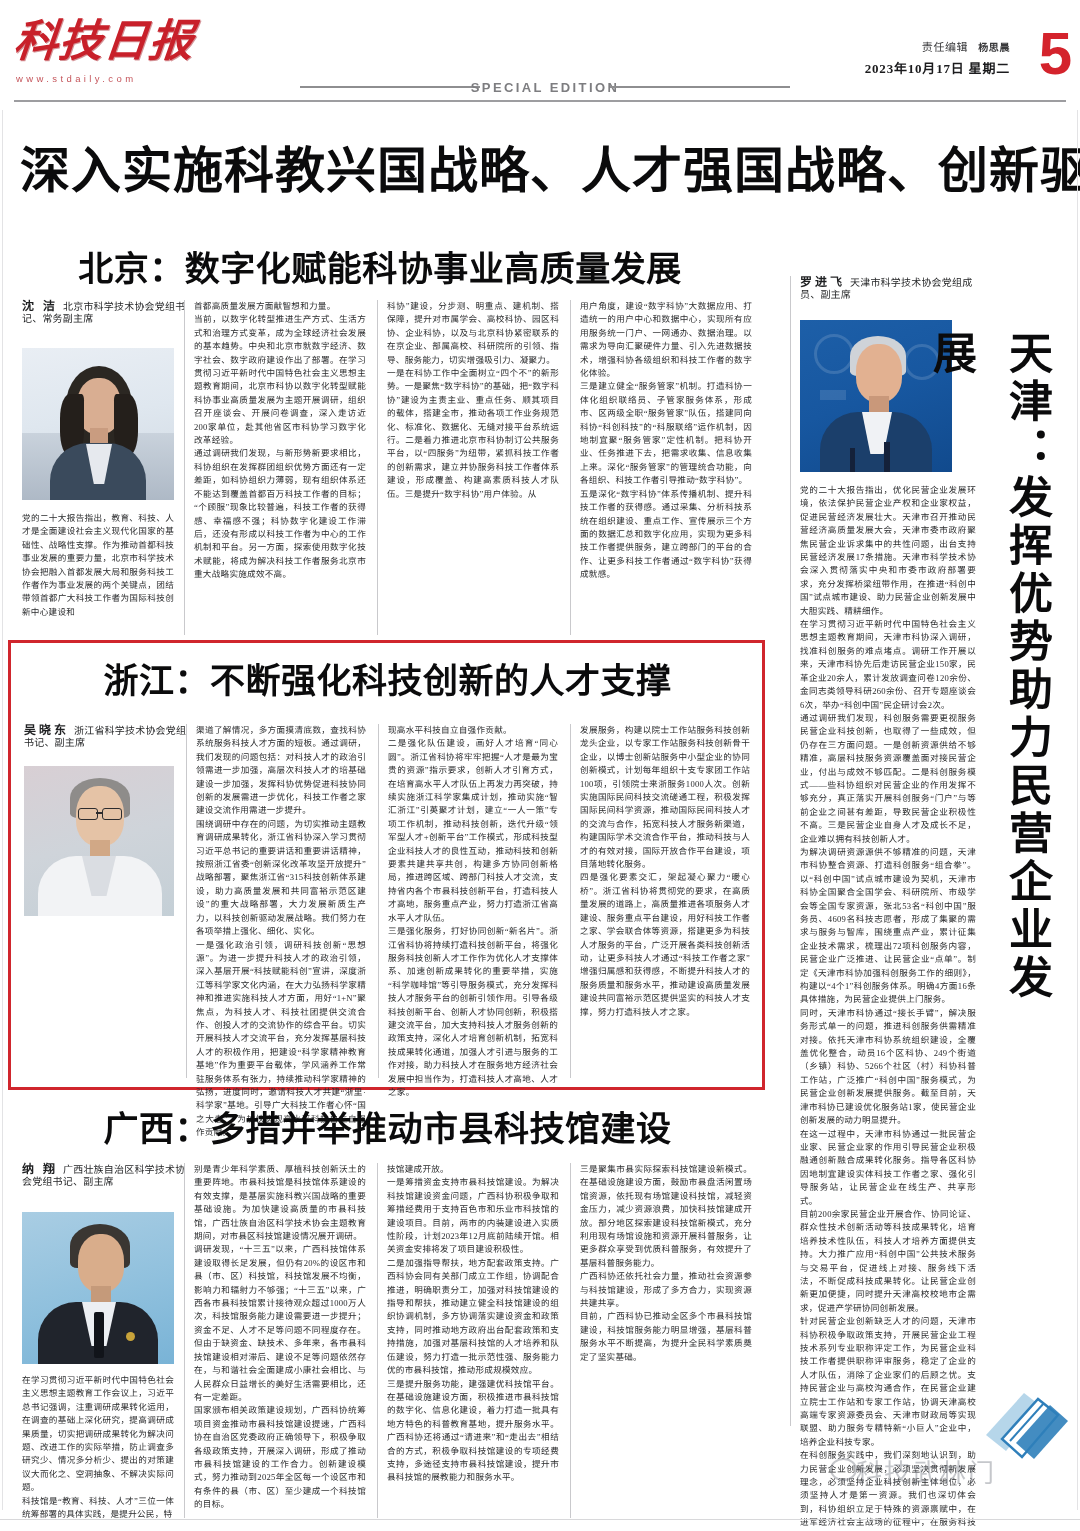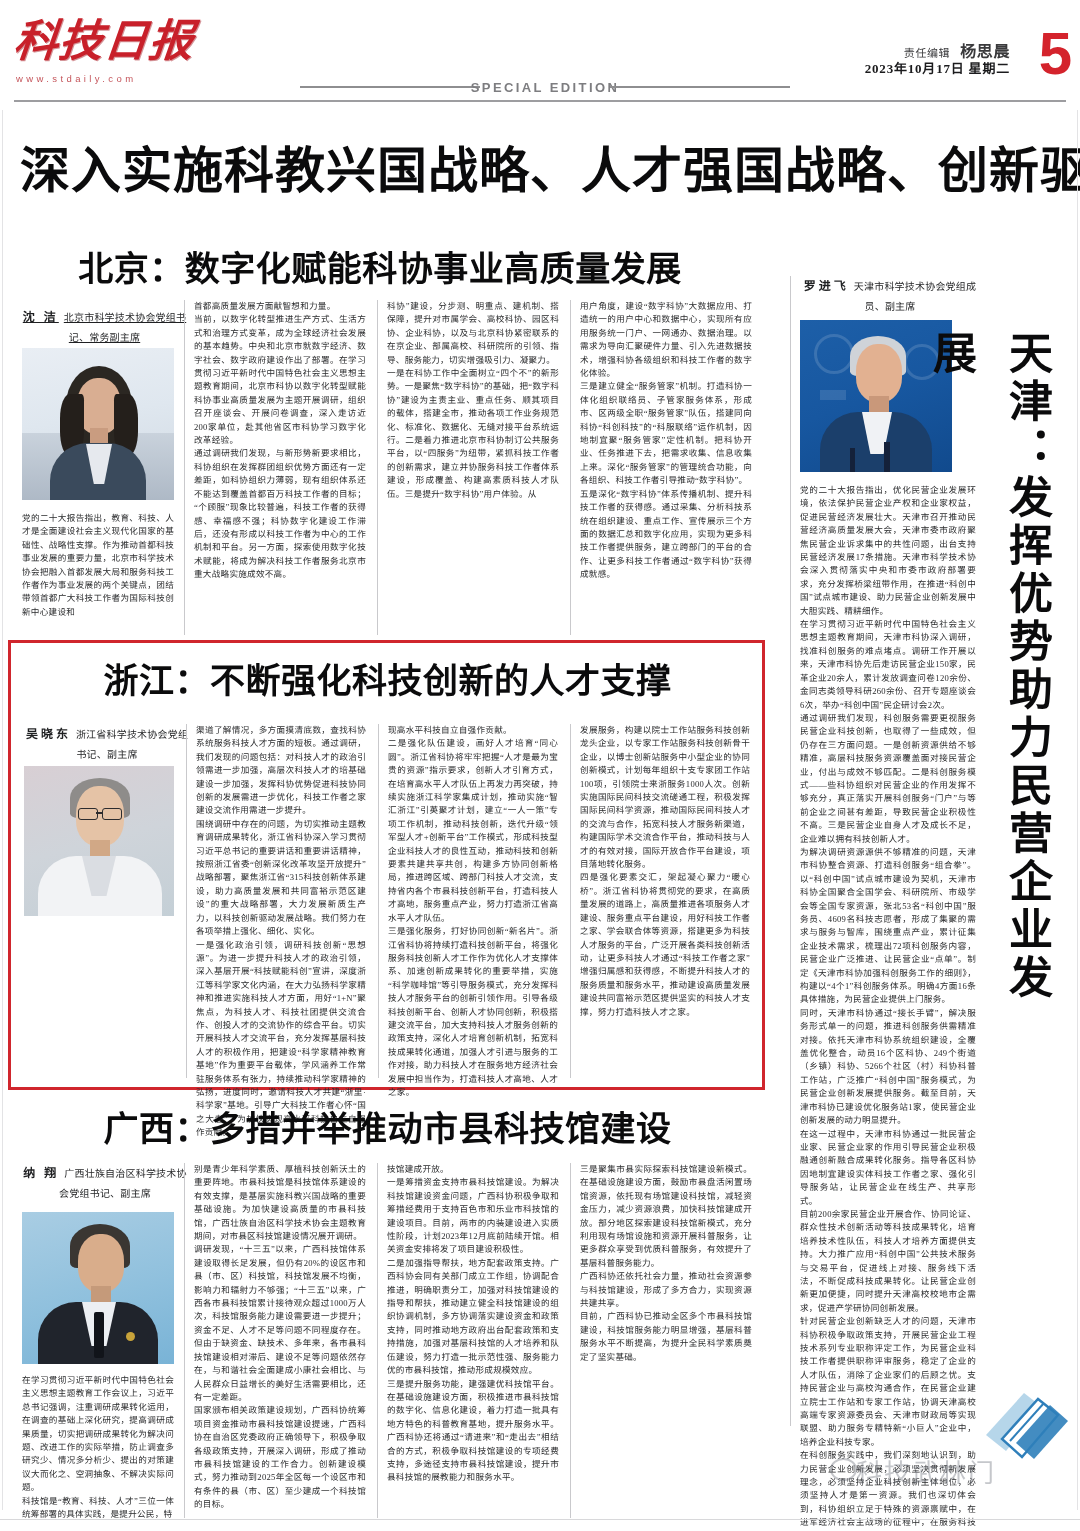--- a/index.html
+++ b/index.html
@@ -39,21 +39,21 @@
   .special-rule .ln.r{left:310px;width:180px;}
   .special-rule .lbl{
     position:absolute;left:170px;top:0;width:150px;text-align:center;
     font-family:"Liberation Sans","DejaVu Sans",sans-serif;
     font-size:13px;font-weight:bold;letter-spacing:2.4px;color:#7d7d80;
   }
   .editor-line{
     position:absolute;right:70px;top:38px;text-align:right;
     font-size:11px;color:#3a3a3c;letter-spacing:.6px;white-space:nowrap;
   }
-  .editor-line b{font-weight:bold;margin-left:10px;font-size:16px;}
+  .editor-line b{font-weight:bold;margin-left:10px;font-size:10px;}
   .date-line{
     position:absolute;right:70px;top:58px;text-align:right;
     font-size:13px;color:#1b1b1d;letter-spacing:.8px;white-space:nowrap;font-weight:bold;
   }
   .page-num{
     position:absolute;right:8px;top:24px;
     font-family:"Liberation Sans","DejaVu Sans",sans-serif;
     font-size:60px;font-weight:bold;color:#d4232c;line-height:60px;
   }
   .mast-rule{position:absolute;left:14px;top:100px;width:1052px;height:2px;background:#9d9da0;}
@@ -70,21 +70,21 @@
   .sec-headline{
     position:absolute;text-align:center;
     font-size:35px;font-weight:bold;letter-spacing:.5px;color:#0b0b0c;
     white-space:nowrap;font-family:"Liberation Serif","DejaVu Serif",serif;
   }
   #bj-headline{left:20px;top:240px;width:720px;}
   #zj-headline{left:20px;top:652px;width:735px;}
   #gx-headline{left:20px;top:1100px;width:735px;}
 
   
-  .byline{position:absolute;font-size:10px;line-height:20px;color:#1f2022;text-align:center;}
+  .byline{position:absolute;font-size:10px;line-height:12px;color:#1f2022;}
   .byline .nm{font-weight:bold;font-size:12px;letter-spacing:3px;margin-right:5px;}
   .byline .ti{font-size:10px;letter-spacing:.2px;}
 
   
   .photo{position:absolute;overflow:hidden;background:#c8ccd2;}
   .photo .sky{position:absolute;left:0;top:0;width:100%;height:100%;}
   .ph-head{position:absolute;border-radius:46% 46% 42% 42%;}
   .ph-neck{position:absolute;}
   .ph-body{position:absolute;border-radius:38px 38px 0 0;}
   .ph-hairF{position:absolute;border-radius:50% 50% 12% 12%;}
@@ -155,21 +155,21 @@
     <div class="date-line">2023年10月17日  星期二</div>
     <div class="page-num">5</div>
 
     <div class="mast-rule"></div>
   </div>
 
   <div class="banner-headline">深入实施科教兴国战略、人才强国战略、创新驱动发展战略</div>
 
   <div class="sec-headline" id="bj-headline">北京：数字化赋能科协事业高质量发展</div>
 
-  <div class="byline" style="left:22px;top:307px;width:165px;text-decoration:underline;">
+  <div class="byline" style="left:22px;top:300px;width:165px;">
     <span class="nm">沈 洁</span><span class="ti">北京市科学技术协会党组书记、常务副主席</span>
   </div>
 
   <div class="photo" style="left:22px;top:348px;width:152px;height:152px;">
     <div class="sky" style="background:linear-gradient(170deg,#e9eef4 0%,#dfe7ef 45%,#cfd8e2 100%);"></div>
     <div style="position:absolute;left:0;bottom:0;width:100%;height:44%;background:linear-gradient(180deg,#c9d2dc,#aeb9c6);"></div>
     <div class="ph-hairF" style="left:44px;top:18px;width:66px;height:78px;background:#2b2722;"></div>
     <div class="ph-head" style="left:55px;top:30px;width:44px;height:56px;background:#d9ae92;"></div>
     <div style="position:absolute;left:38px;top:46px;width:24px;height:62px;background:#241f1b;border-radius:40% 10% 40% 40%;"></div>
     <div style="position:absolute;left:92px;top:46px;width:24px;height:62px;background:#241f1b;border-radius:10% 40% 40% 40%;"></div>

